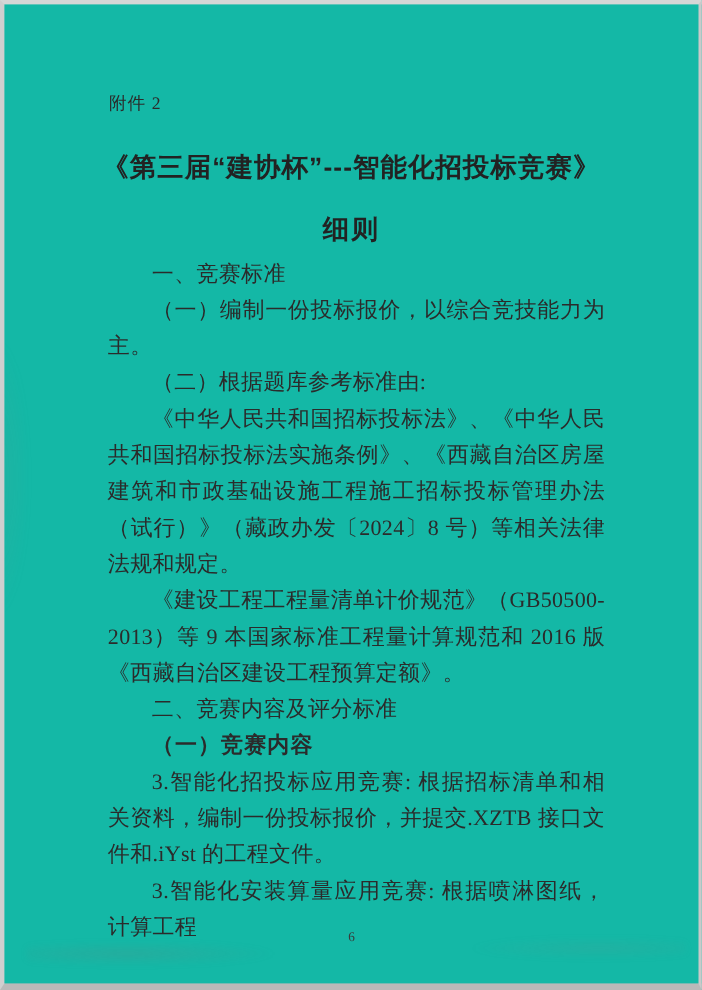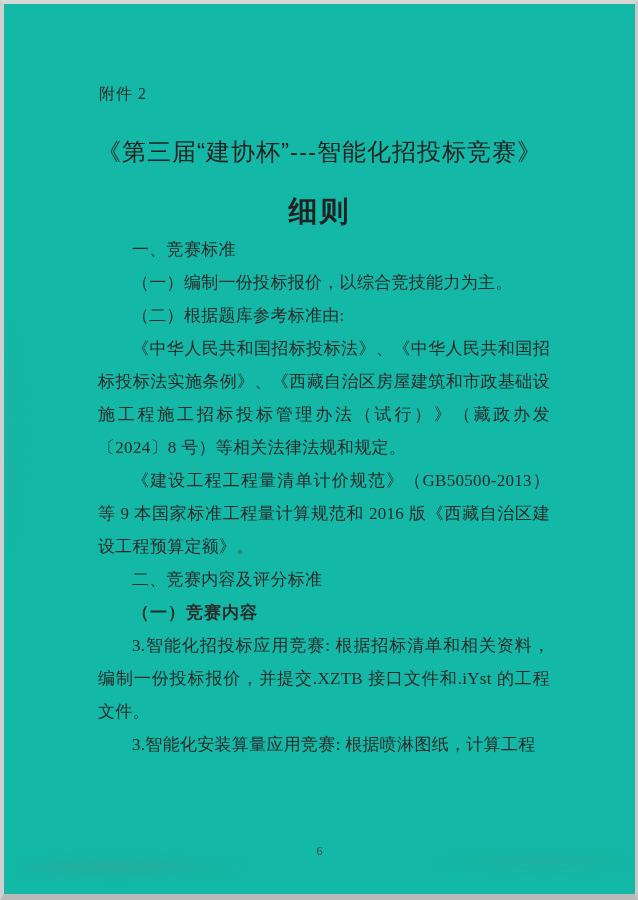--- a/index.html
+++ b/index.html
@@ -48,44 +48,44 @@
     letter-spacing: 1px;
   }
   .title {
     position: absolute;
     left: 0;
     top: 132px;
     width: 100%;
     margin: 0;
     text-align: center;
     font-family: "Liberation Sans", "DejaVu Sans", sans-serif;
-    font-weight: 400;
+    font-weight: 700;
     font-size: 24px;
     letter-spacing: 1px;
     color: #222;
   }
   .subtitle {
     position: absolute;
     left: 0;
     top: 188px;
     width: 100%;
     margin: 0;
     text-align: center;
     font-family: Liberation Serif, serif;
     font-weight: 700;
-    font-size: 29px;
+    font-size: 24px;
     letter-spacing: 2px;
     color: #222;
   }
   .doc-body {
     position: absolute;
     left: 94px;
     top: 229px;
     width: 452px;
-    font-size: 17px;
+    font-size: 20px;
     line-height: 33px;
     letter-spacing: 0.3px;
     text-align: justify;
   }
   .doc-body p {
     margin: 0;
     text-indent: 2em;
   }
   .doc-body p.bold {
     font-family: "Liberation Sans", "DejaVu Sans", sans-serif;

